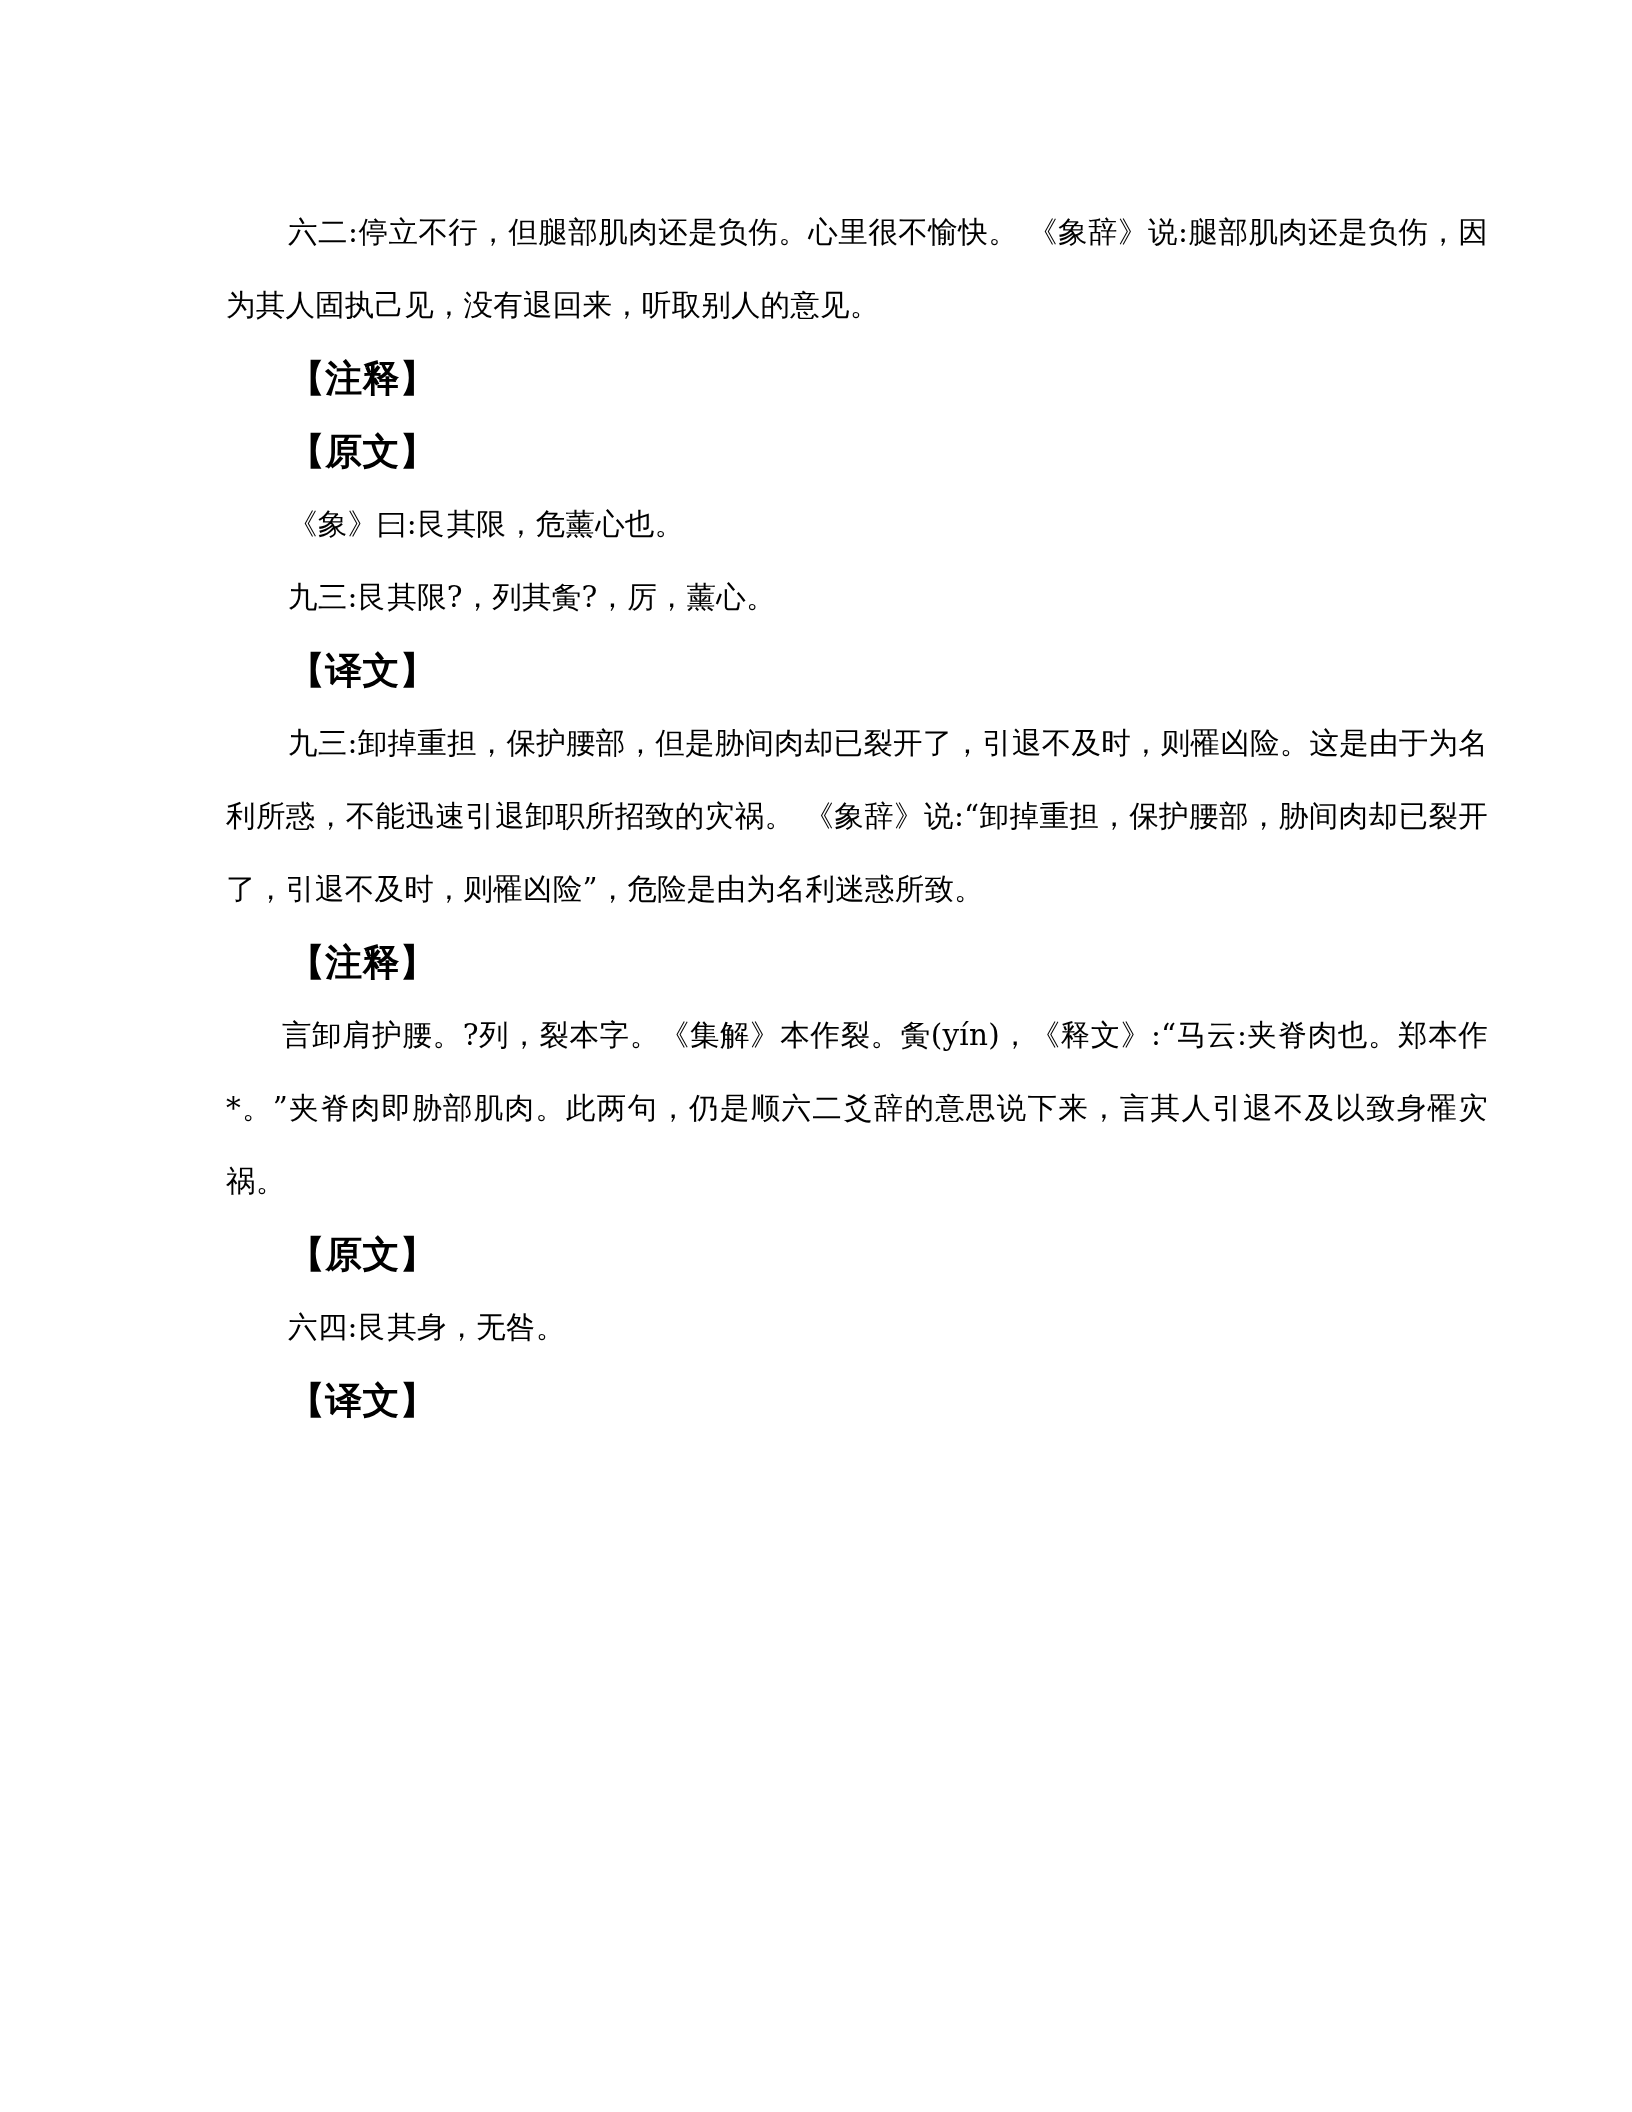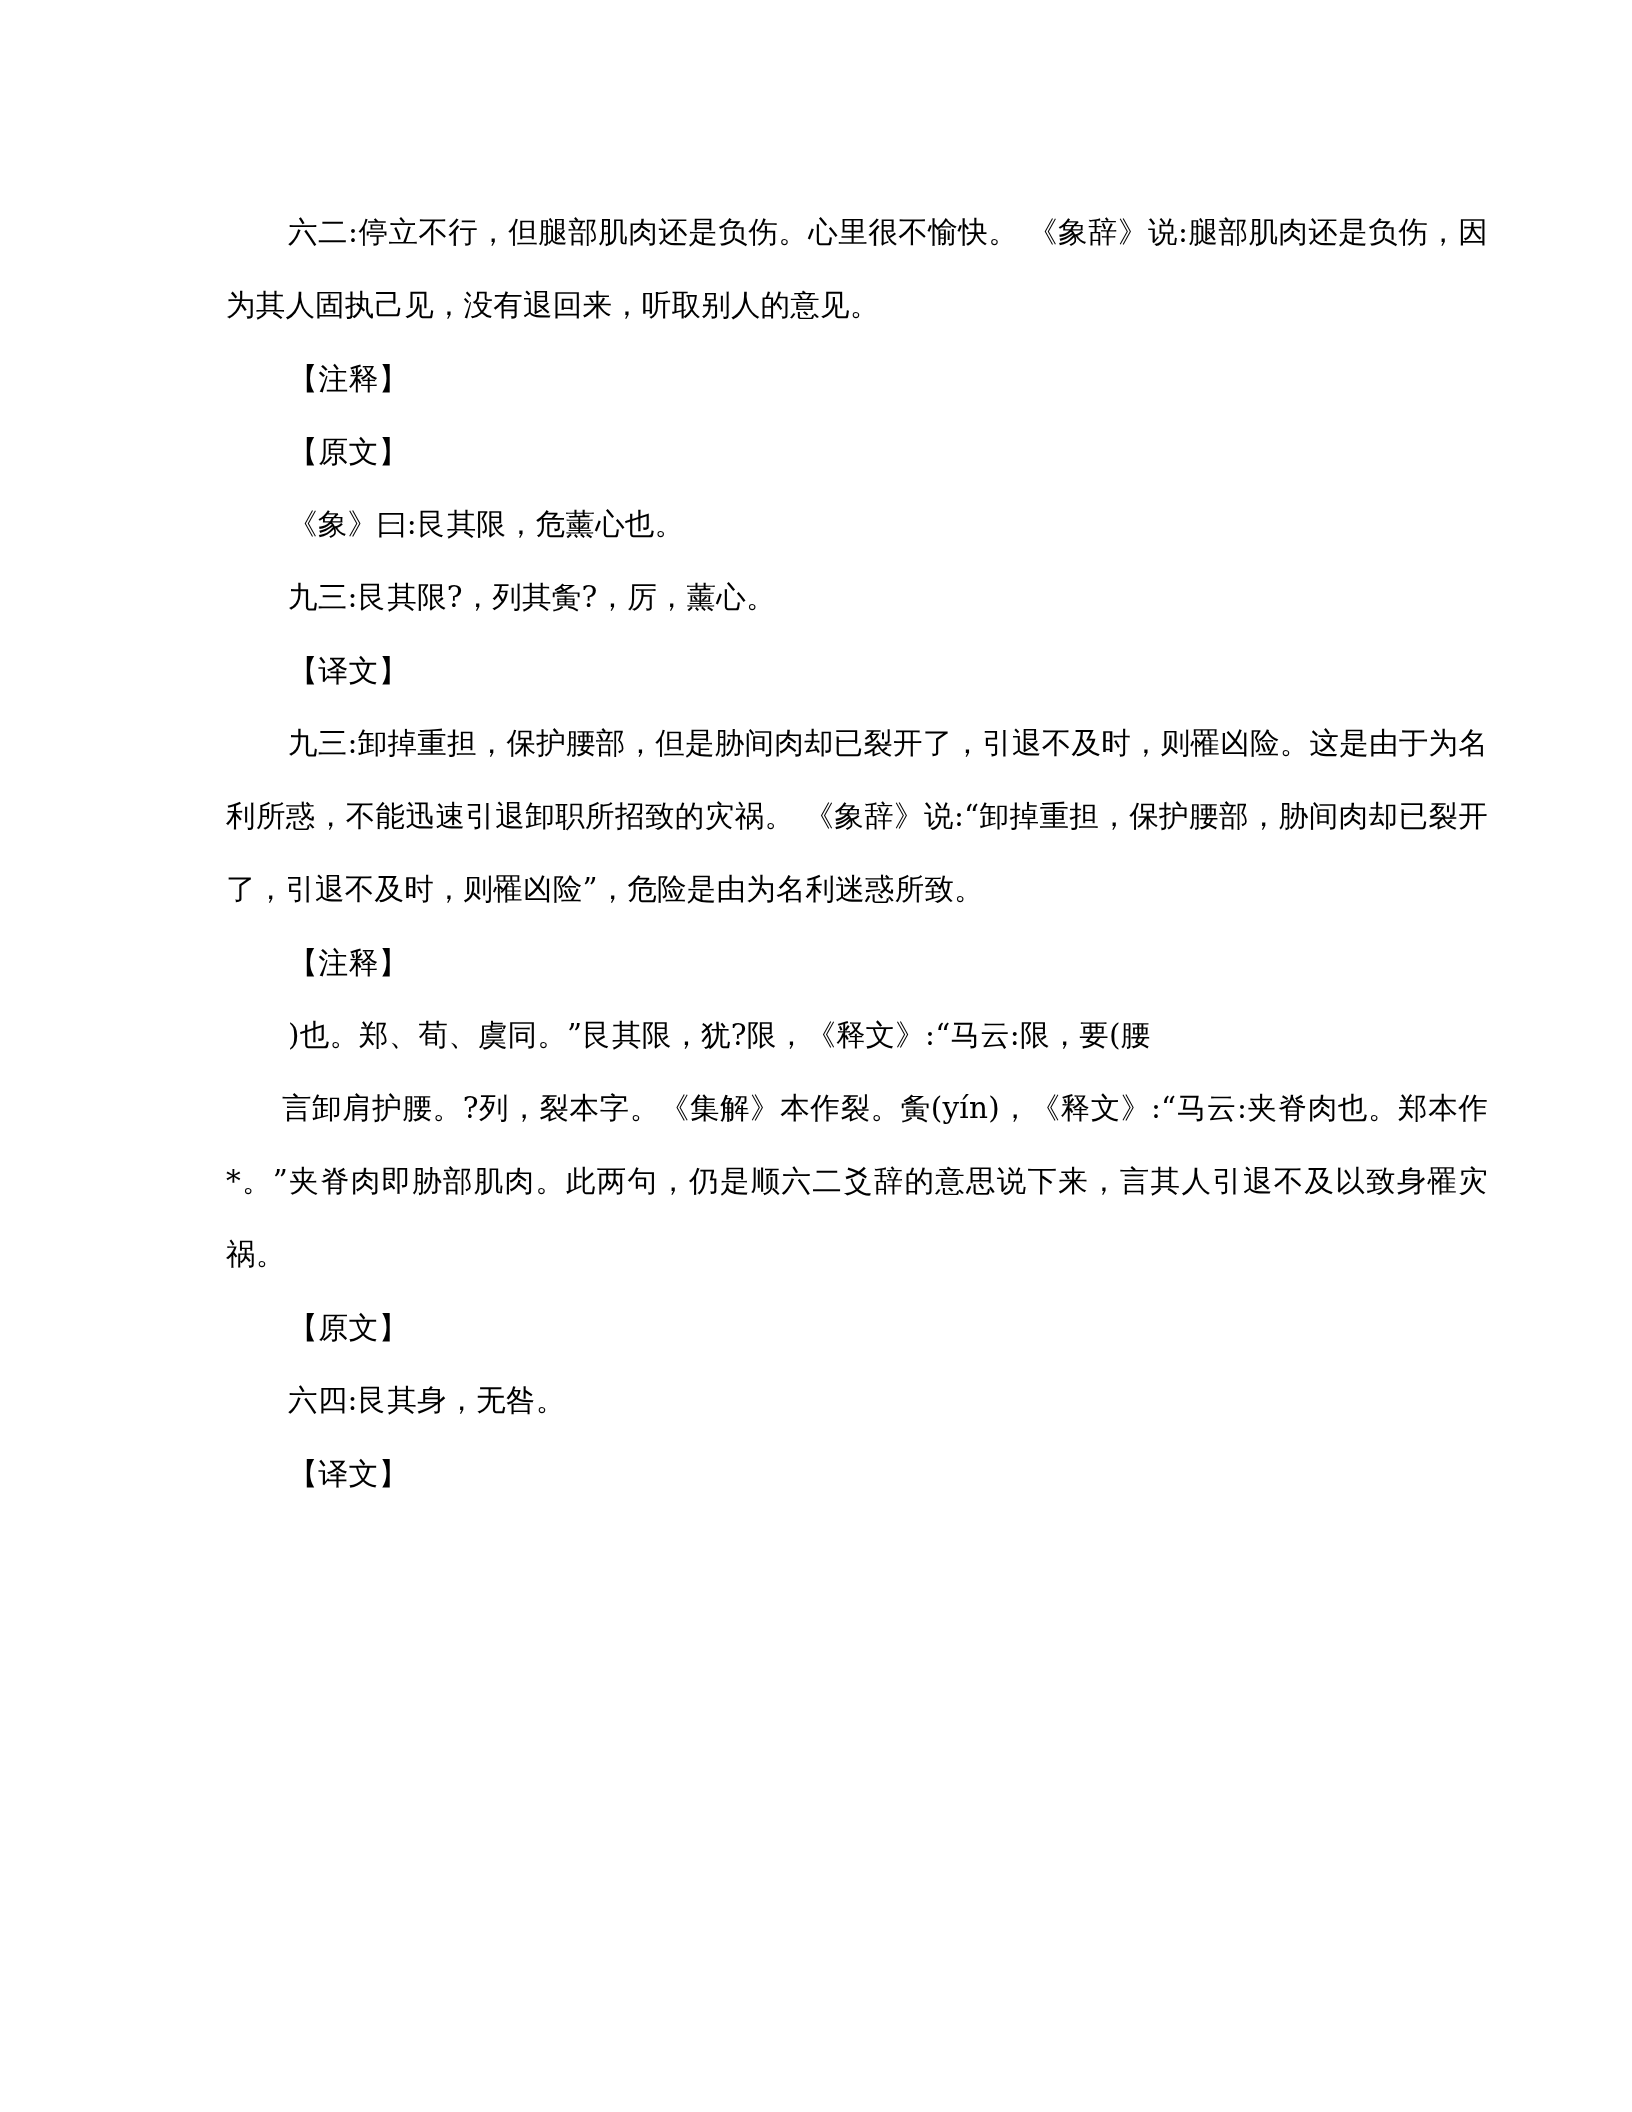--- a/index.html
+++ b/index.html
@@ -37,24 +37,24 @@
     letter-spacing: 0.2px;
     word-break: break-all;
     text-indent: 0;
   }
   
   .indent {
     text-indent: 62px;
   }
   
   .head {
-    font-weight: normal;
+    font-weight: bold;
     text-indent: 62px;
     margin: 0;
-    font-size: 30px;
+    font-size: 37px;
     line-height: 73px;
     letter-spacing: 0.2px;
   }
   
   .line {
     text-align: left;
   }
   .hang-2 { text-indent: 56px; }
 </style>
 </head>
@@ -73,21 +73,20 @@
     <p class="para indent line">《象》曰:艮其限，危薰心也。</p>
 
     <p class="para indent line">九三:艮其限?，列其夤?，厉，薰心。</p>
 
     <p class="head">【译文】</p>
 
     <p class="para indent">九三:卸掉重担，保护腰部，但是胁间肉却已裂开了，引退不及时，则罹凶险。这是由于为名利所惑，不能迅速引退卸职所招致的灾祸。 《象辞》说:“卸掉重担，保护腰部，胁间肉却已裂开了，引退不及时，则罹凶险”，危险是由为名利迷惑所致。</p>
 
     <p class="head">【注释】</p>
 
-    <p class="para indent line">)也。郑、荀、虞同。”艮其限，犹?限，《释文》:“马云:限，要(腰</p>
 
     <p class="para hang-2">言卸肩护腰。?列，裂本字。《集解》本作裂。夤(yín)，《释文》:“马云:夹脊肉也。郑本作*。”夹脊肉即胁部肌肉。此两句，仍是顺六二爻辞的意思说下来，言其人引退不及以致身罹灾祸。</p>
 
     <p class="head">【原文】</p>
 
     <p class="para indent line">六四:艮其身，无咎。</p>
 
 
     <p class="head">【译文】</p>
 

